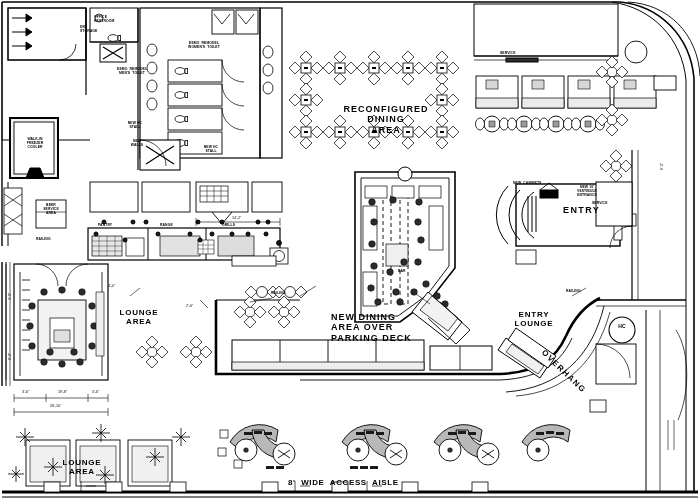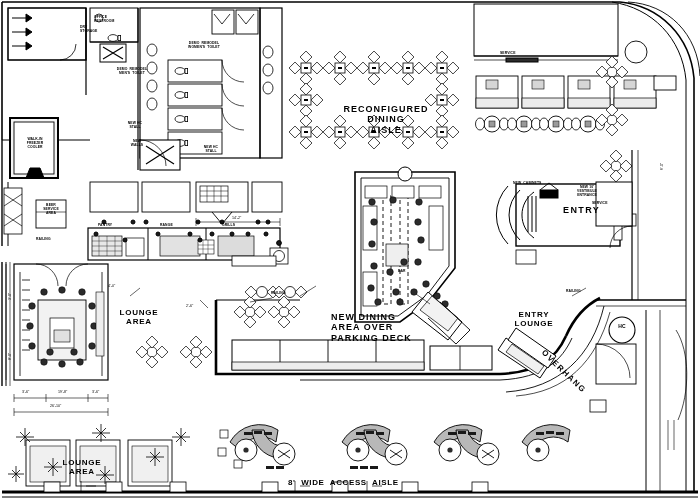--- a/index.html
+++ b/index.html
@@ -609,21 +609,21 @@
       <path d="M130,296 L140,288"></path>
     </g>
 
     <g stroke="#000" fill="none" stroke-width="0.6">
       <path d="M668,420 L668,450 M674,420 L674,450"></path>
     </g>
   </svg>
 
   <div class="lbl big ctr" style="left:332px;top:104px;width:108px;">RECONFIGURED
 DINING
-AISLE</div>
+AREA</div>
 
   <div class="lbl big" style="left:303px;top:312px;margin-left:28px;">NEW DINING
 AREA OVER
 PARKING DECK</div>
 
   <div class="lbl big" style="left:563px;top:205px;letter-spacing:1.4px;">ENTRY</div>
 
   <div class="lbl tiny ctr" style="left:566px;top:186px;width:42px;">NEW 10'
 VESTIBULE
 ENTRANCE</div>

